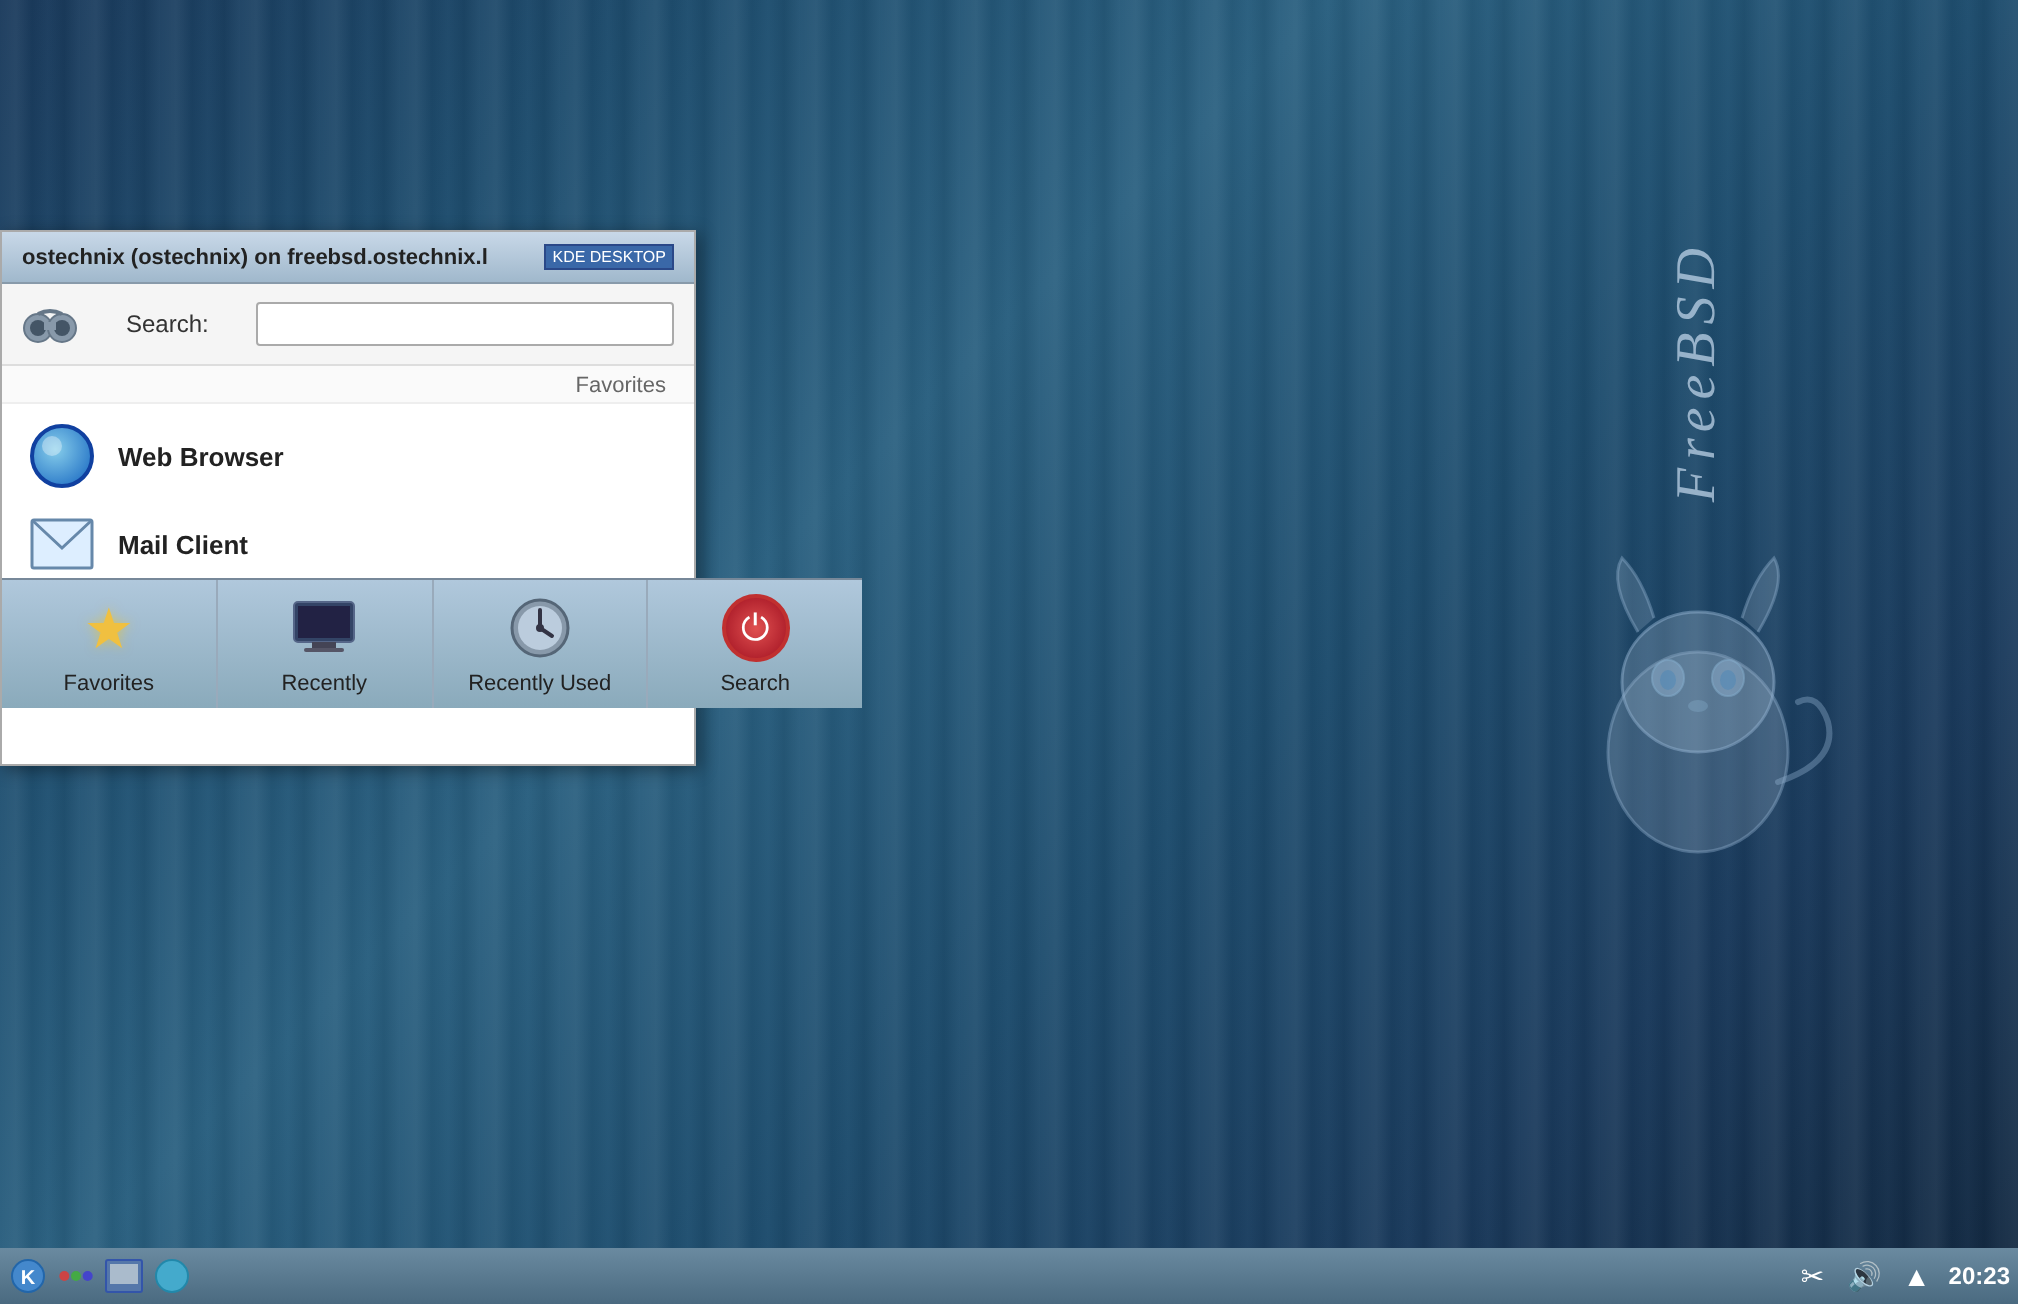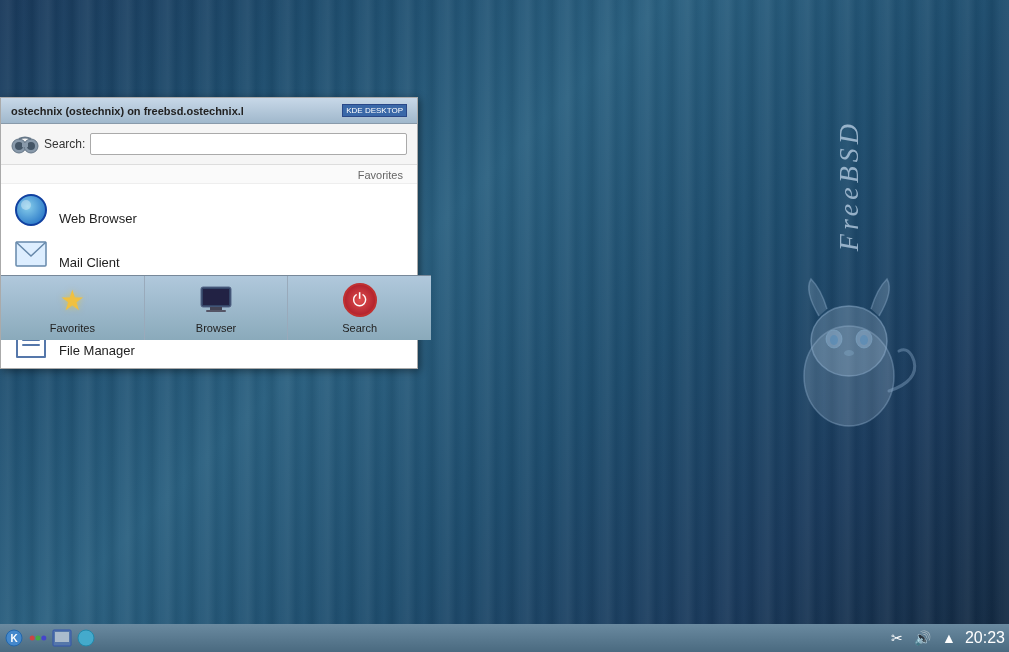--- a/index.html
+++ b/index.html
@@ -59,22 +59,22 @@
       text-orientation: mixed;
       transform: rotate(180deg);
       margin-bottom: 20px;
       font-style: italic;
     }
 
     
     .app-menu {
       position: absolute;
       left: 0;
-      top: 97px;
-      width: 418px;
+      top: 115px;
+      width: 348px;
       background: #ffffff;
       border: 1px solid #aaaaaa;
       box-shadow: 2px 2px 8px rgba(0,0,0,0.4);
     }
 
     .menu-header {
       background: linear-gradient(to bottom, #c8d8e8, #a0b8cc);
       padding: 6px 10px;
       display: flex;
       align-items: center;
@@ -85,21 +85,21 @@
     .menu-header-title {
       font-size: 11px;
       color: #222;
       font-weight: bold;
     }
 
     .menu-search {
       padding: 8px 10px;
       display: flex;
       align-items: center;
-      gap: 5px;
+      gap: 24px;
       background: #f5f5f5;
       border-bottom: 1px solid #ddd;
     }
 
     .search-binoculars {
       width: 28px;
       height: 24px;
       display: flex;
       align-items: center;
       justify-content: center;
@@ -132,24 +132,25 @@
     }
 
     .menu-items {
       padding: 4px 0;
       background: white;
       min-height: 180px;
     }
 
     .menu-item {
       display: flex;
-      align-items: flex-end;
+      align-items: center;
       padding: 6px 14px;
       gap: 12px;
       cursor: pointer;
+      font-weight: bold;
     }
 
     .menu-item-icon {
       width: 32px;
       height: 32px;
       display: flex;
       align-items: center;
       justify-content: center;
       flex-shrink: 0;
     }
@@ -235,23 +236,23 @@
       width: 20px;
       height: 20px;
       display: flex;
       align-items: center;
       justify-content: center;
       color: white;
       font-size: 14px;
     }
 
     .taskbar-clock {
-      font-size: 16px;
+      font-size: 12px;
       color: white;
-      font-weight: normal;
+      font-weight: bold;
     }
 
     
     .beastie-svg {
       opacity: 0.75;
     }
 
     
     .star-icon {
       color: #f0c040;
@@ -435,32 +436,20 @@
       <div class="menu-item">
         <div class="menu-item-icon">
           <div class="system-settings-icon">
             <div class="wrench"></div>
             <div class="screwdriver"></div>
           </div>
         </div>
         <span class="menu-item-label">System Settings</span>
       </div>
 
-      <div class="menu-item">
-        <div class="menu-item-icon">
-          <div class="file-mgr">
-            <div class="file-mgr-lines">
-              <div class="file-mgr-line"></div>
-              <div class="file-mgr-line"></div>
-              <div class="file-mgr-line"></div>
-            </div>
-          </div>
-        </div>
-        <span class="menu-item-label">File Manager</span>
-      </div>
 
     </div>
 
     <div class="bottom-tabs">
 
       <div class="tab-item">
         <div class="tab-icon">
           <span class="star-icon">★</span>
         </div>
         <span class="tab-label">Favorites</span>
@@ -469,23 +458,35 @@
 
       <div class="tab-item">
         <div class="tab-icon">
           <svg width="36" height="36" viewBox="0 0 36 36">
             <rect x="3" y="5" width="30" height="20" rx="2" fill="#334466" stroke="#556688" stroke-width="1"></rect>
             <rect x="5" y="7" width="26" height="16" fill="#224"></rect>
             <rect x="12" y="25" width="12" height="3" fill="#445"></rect>
             <rect x="8" y="28" width="20" height="2" rx="1" fill="#556"></rect>
           </svg>
         </div>
-        <span class="tab-label">Browser</span>
-      </div>
-
+        <span class="tab-label">Recently</span>
+      </div>
+
+      <div class="tab-item">
+        <div class="tab-icon">
+          <svg width="36" height="36" viewBox="0 0 36 36">
+            <circle cx="18" cy="18" r="14" fill="#8899aa" stroke="#556677" stroke-width="1.5"></circle>
+            <circle cx="18" cy="18" r="11" fill="#bbccdd"></circle>
+            <line x1="18" y1="18" x2="18" y2="9" stroke="#334" stroke-width="2" stroke-linecap="round"></line>
+            <line x1="18" y1="18" x2="24" y2="22" stroke="#334" stroke-width="2" stroke-linecap="round"></line>
+            <circle cx="18" cy="18" r="2" fill="#334"></circle>
+          </svg>
+        </div>
+        <span class="tab-label">Recently Used</span>
+      </div>
 
       <div class="tab-item">
         <div class="tab-icon">
           <div class="power-icon">⏻</div>
         </div>
         <span class="tab-label">Search</span>
       </div>
 
     </div>
   </div>

